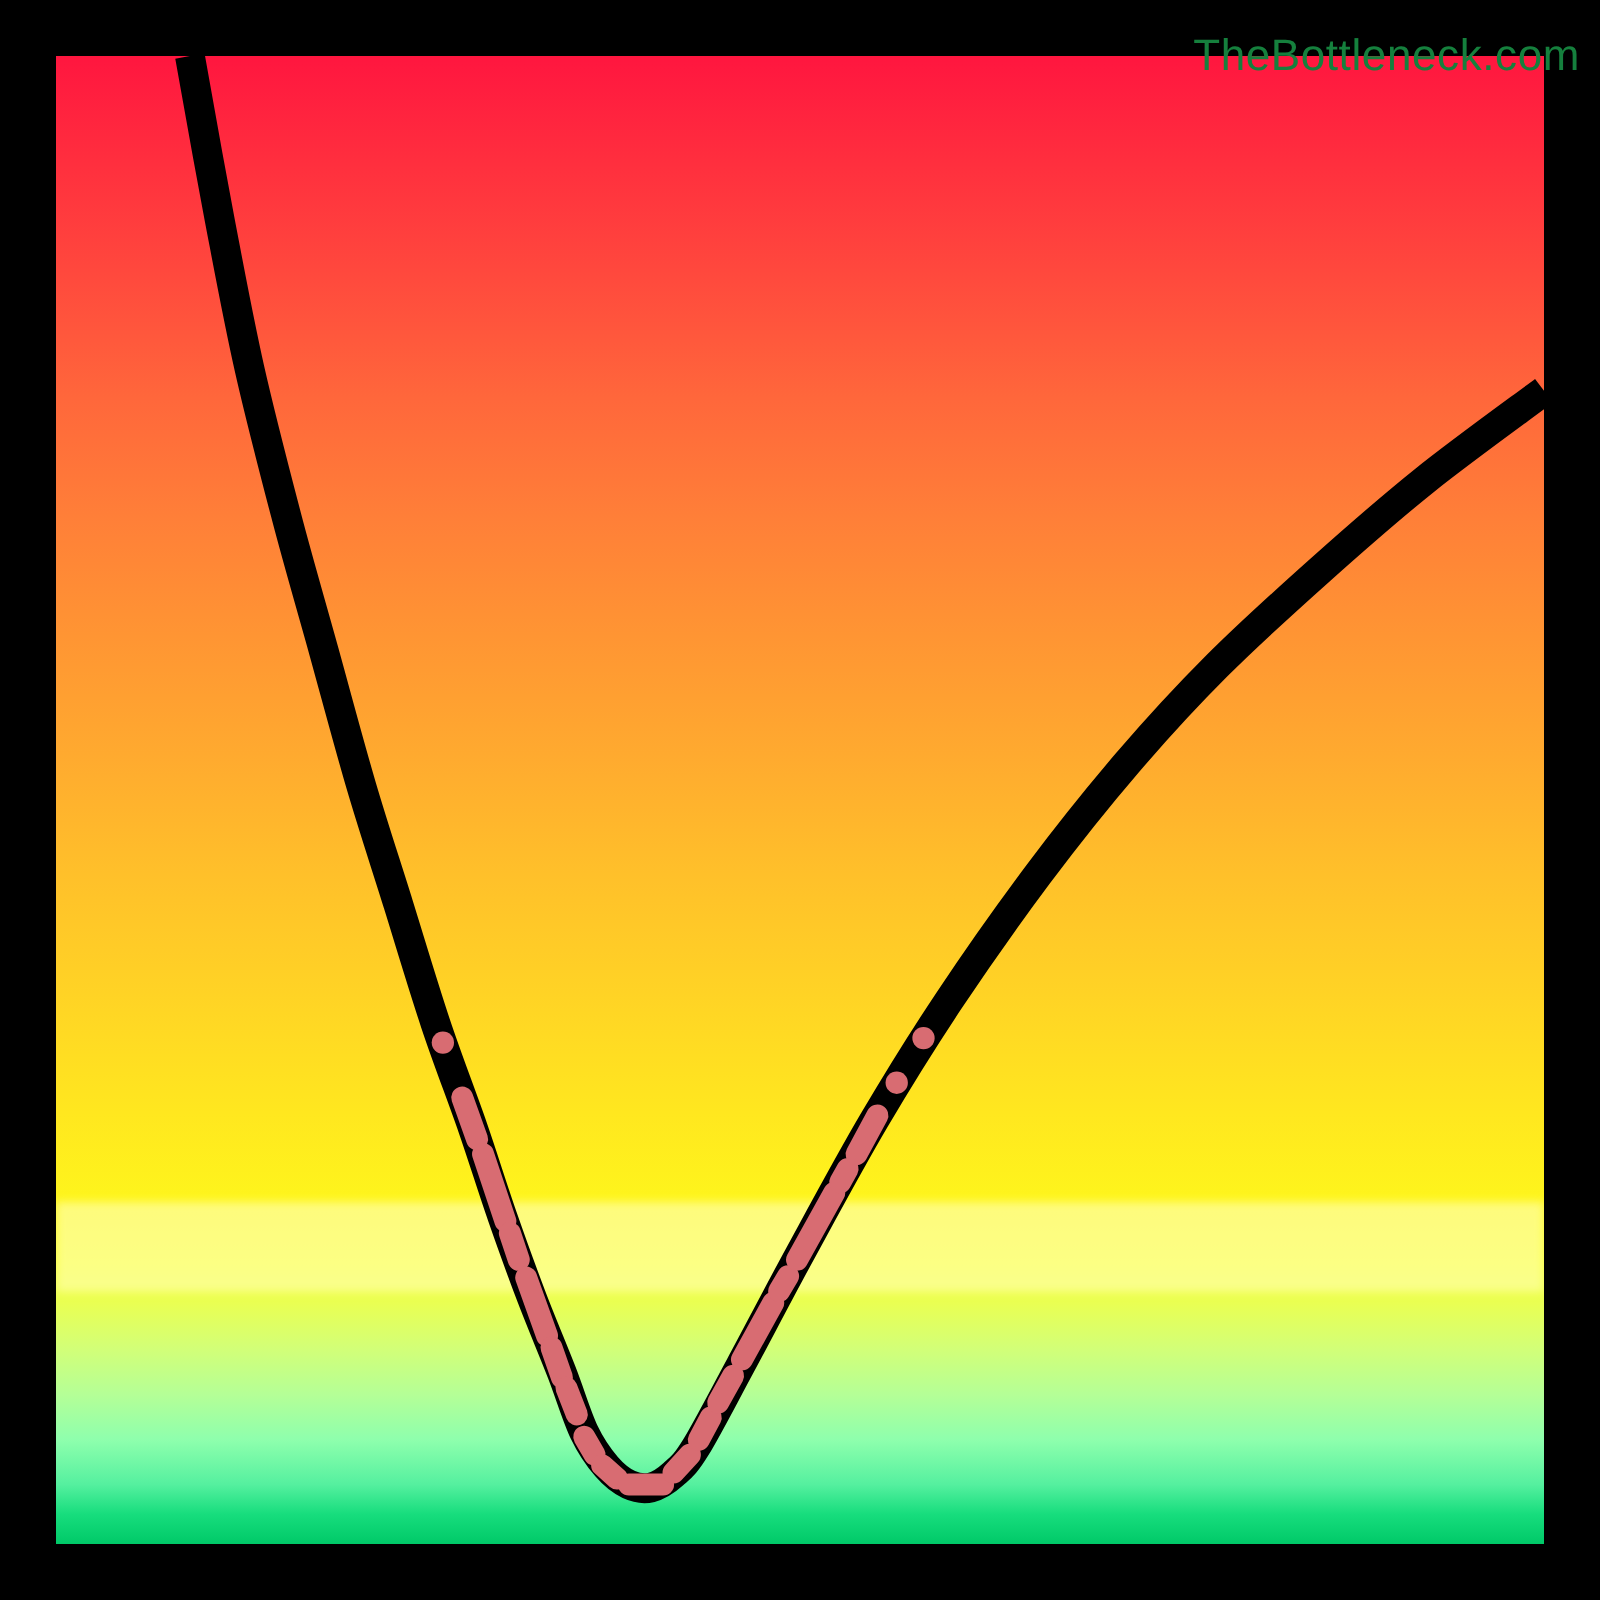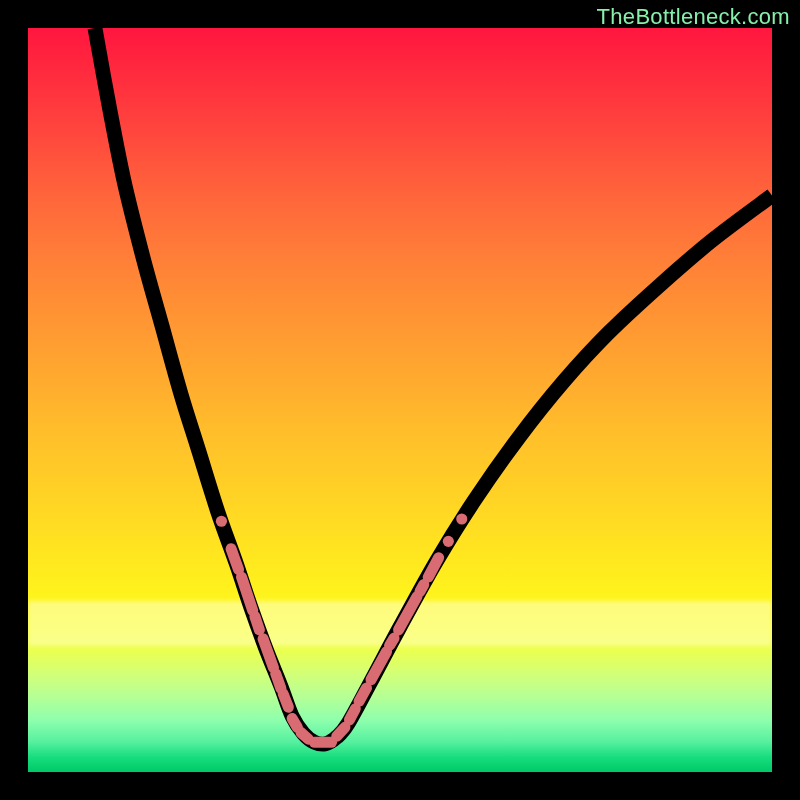--- a/index.html
+++ b/index.html
@@ -12,23 +12,23 @@
     overflow: hidden;
   }
   .stage {
     position: relative;
     width: 800px;
     height: 800px;
     background: #000;
   }
   .watermark {
     position: absolute;
-    top: 4px;
+    top: 15px;
     right: 10px;
-    color: #86efac;
+    color: #15803d;
     font-size: 22px;
     letter-spacing: 0.3px;
     z-index: 10;
     font-weight: 500;
   }
   .plot {
     position: absolute;
     left: 28px;
     top: 28px;
     width: 744px;

